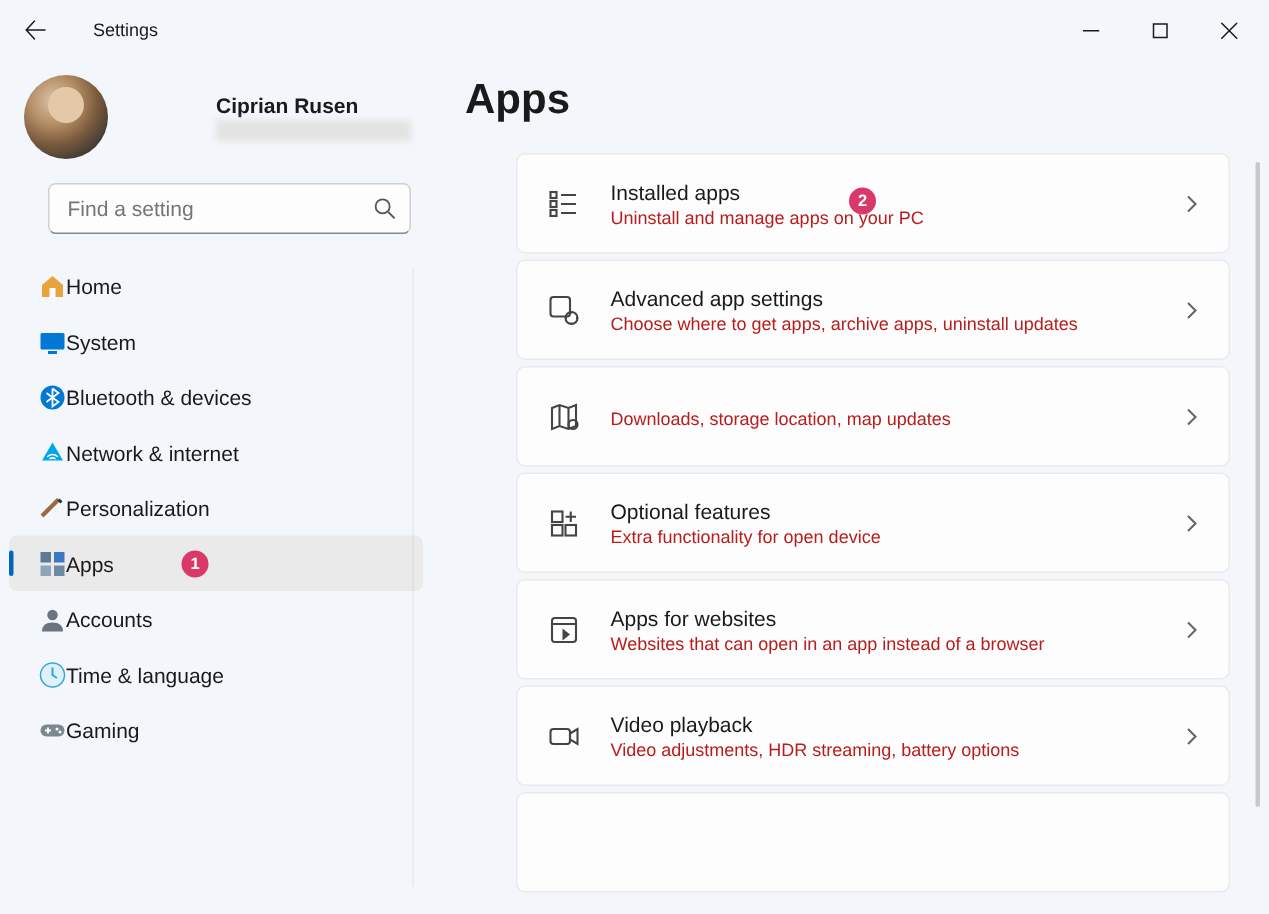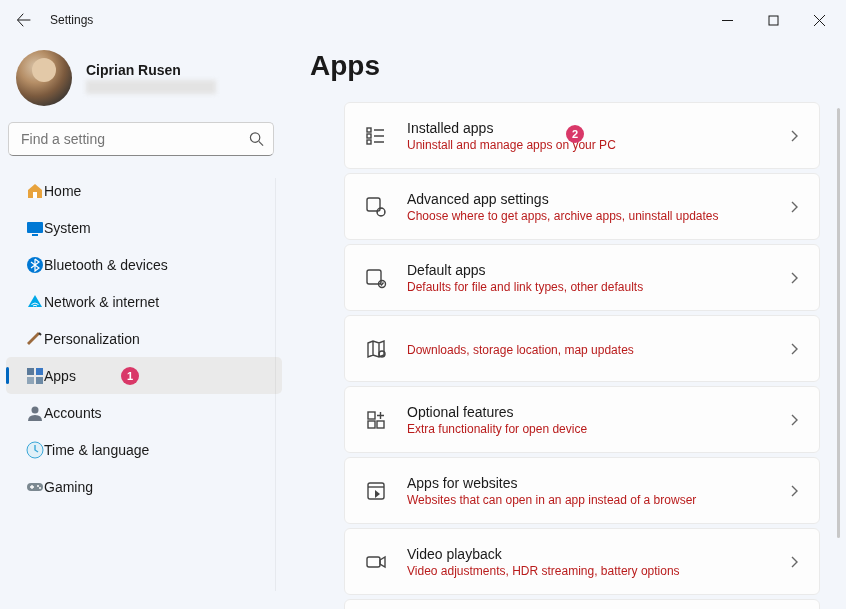--- a/index.html
+++ b/index.html
@@ -1,33 +1,33 @@
 <!DOCTYPE html>
 <html><head>
   <meta charset="utf-8">
   <style>
     * { margin: 0; padding: 0; box-sizing: border-box; font-family: "Segoe UI", -apple-system, sans-serif; }
     body { width: 846px; height: 609px; background: #f3f6fb; overflow: hidden; position: relative; }
     
     .titlebar { height: 40px; display: flex; align-items: center; padding: 0 4px; }
     .back-btn { width: 40px; height: 40px; display: flex; align-items: center; justify-content: center; cursor: pointer; }
-    .title-text { font-size: 12px; color: #1a1a1a; margin-left: 6px; }
+    .title-text { font-size: 12px; color: #1a1a1a; margin-left: 18px; }
     .window-controls { margin-left: auto; display: flex; }
     .win-ctrl { width: 46px; height: 40px; display: flex; align-items: center; justify-content: center; cursor: pointer; }
     
     .body-wrap { display: flex; height: calc(100% - 40px); }
     
     .sidebar { width: 290px; padding: 4px 0 0 0; display: flex; flex-direction: column; }
-    .profile { display: flex; align-items: center; padding: 6px 16px 16px 16px; gap: 14px; }
+    .profile { display: flex; align-items: center; padding: 6px 16px 16px 16px; gap: 14px; justify-content: space-between; }
     .avatar { width: 56px; height: 56px; border-radius: 50%; background: radial-gradient(circle at 35% 30%, #d8c3a8 0%, #b58e66 30%, #7b5a3e 55%, #3d3833 80%); position: relative; overflow: hidden; }
     .avatar::after { content: ""; position: absolute; top: 8px; left: 16px; width: 24px; height: 24px; background: #e3c9a8; border-radius: 50%; }
     .profile-name { font-size: 14px; font-weight: 600; color: #1a1a1a; }
     .profile-email { width: 130px; height: 14px; background: #e3e3e3; filter: blur(2px); margin-top: 2px; }
     
-    .search-row { padding: 0 16px 12px 8px; }
+    .search-row { padding: 0 16px 12px 32px; }
     .search-box { position: relative; }
     .search-input { width: 100%; height: 34px; border: 1px solid #d0d0d0; border-bottom: 1px solid #888; border-radius: 5px; background: #fdfdfd; padding: 0 38px 0 12px; font-size: 14px; outline: none; }
     .search-icon-wrap { position: absolute; right: 10px; top: 50%; transform: translateY(-50%); color: #555; }
     
     .nav-list { flex: 1; overflow-y: auto; padding: 4px 6px 0 0; }
     .nav-item { display: flex; align-items: center; height: 37px; padding: 0 8px 0 20px; cursor: pointer; border-radius: 5px; font-size: 14px; color: #1a1a1a; position: relative; margin: 0 2px 0 6px; }
     .nav-item.selected { background: #eaeaea; }
     .nav-item.selected::before { content: ""; position: absolute; left: 0; top: 10px; bottom: 10px; width: 3px; background: #0067c0; border-radius: 3px; }
     .nav-icon { width: 18px; height: 18px; display: flex; align-items: center; justify-content: center; flex-shrink: 0; }
     
@@ -228,38 +228,20 @@
     </div>
     <span class="chevron">
             <svg width="10" height="14" viewBox="0 0 10 14">
               <path d="M3 2l5 5-5 5" stroke="#666" stroke-width="1.4" fill="none"></path>
             </svg>
           </span>
   </div>
         <div class="card">
     <div class="card-icon">
             <svg width="22" height="22" viewBox="0 0 22 22">
-              <rect x="2" y="3" width="14" height="14" rx="2" stroke="#444" stroke-width="1.4" fill="none"></rect>
-              <circle cx="17" cy="17" r="3.5" stroke="#444" stroke-width="1.4" fill="none"></circle>
-              <path d="M15.5 17l1 1 2-2.5" stroke="#444" stroke-width="1.4" fill="none"></path>
-            </svg>
-          </div>
-    <div class="card-text">
-      <div class="card-title">Default apps</div>
-      <div class="card-sub">Defaults for file and link types, other defaults</div>
-    </div>
-    <span class="chevron">
-            <svg width="10" height="14" viewBox="0 0 10 14">
-              <path d="M3 2l5 5-5 5" stroke="#666" stroke-width="1.4" fill="none"></path>
-            </svg>
-          </span>
-  </div>
-        <div class="card">
-    <div class="card-icon">
-            <svg width="22" height="22" viewBox="0 0 22 22">
               <path d="M3 5l5-2 6 2 5-2v14l-5 2-6-2-5 2z M8 3v14 M14 5v14" stroke="#444" stroke-width="1.4" fill="none"></path>
               <circle cx="17" cy="16" r="3" stroke="#444" stroke-width="1.4" fill="none"></circle>
             </svg>
           </div>
     <div class="card-text">
       <div class="card-sub">Downloads, storage location, map updates</div>
     </div>
     <span class="chevron">
             <svg width="10" height="14" viewBox="0 0 10 14">
               <path d="M3 2l5 5-5 5" stroke="#666" stroke-width="1.4" fill="none"></path>

